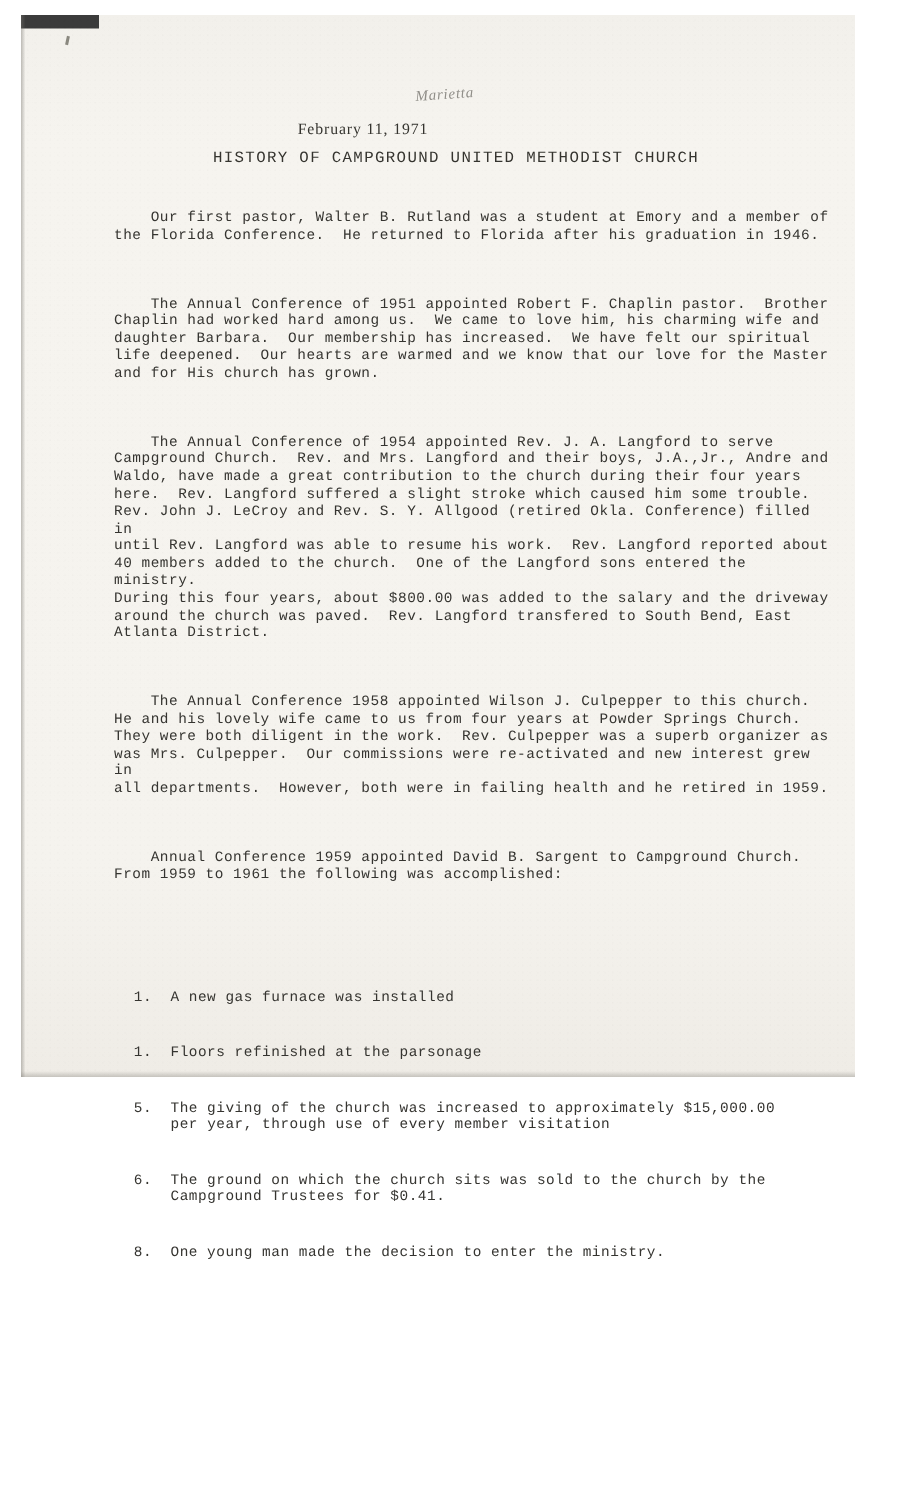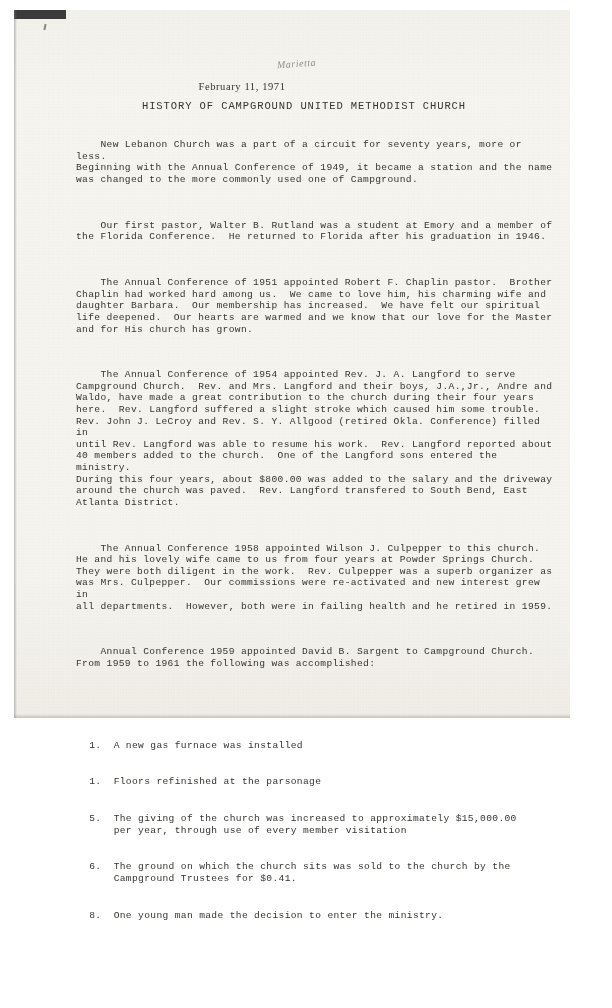--- a/index.html
+++ b/index.html
@@ -154,23 +154,20 @@
     <div class="edge-shadow-left"></div>
     <div class="edge-shadow-bottom"></div>
     <div class="stray-mark"></div>
 
     <div class="doc">
       <div class="handwriting">Marietta</div>
       <div class="title">HISTORY OF CAMPGROUND UNITED METHODIST CHURCH</div>
       <div class="subtitle">February 11, 1971</div>
 
       <div class="body">
-        <p class="para">    New Lebanon Church was a part of a circuit for seventy years, more or less.
-Beginning with the Annual Conference of 1949, it became a station and the name
-was changed to the more commonly used one of Campground.</p>
         <p class="para">    Our first pastor, Walter B. Rutland was a student at Emory and a member of
 the Florida Conference.  He returned to Florida after his graduation in 1946.</p>
         <p class="para">    The Annual Conference of 1951 appointed Robert F. Chaplin pastor.  Brother
 Chaplin had worked hard among us.  We came to love him, his charming wife and
 daughter Barbara.  Our membership has increased.  We have felt our spiritual
 life deepened.  Our hearts are warmed and we know that our love for the Master
 and for His church has grown.</p>
         <p class="para">    The Annual Conference of 1954 appointed Rev. J. A. Langford to serve
 Campground Church.  Rev. and Mrs. Langford and their boys, J.A.,Jr., Andre and
 Waldo, have made a great contribution to the church during their four years

